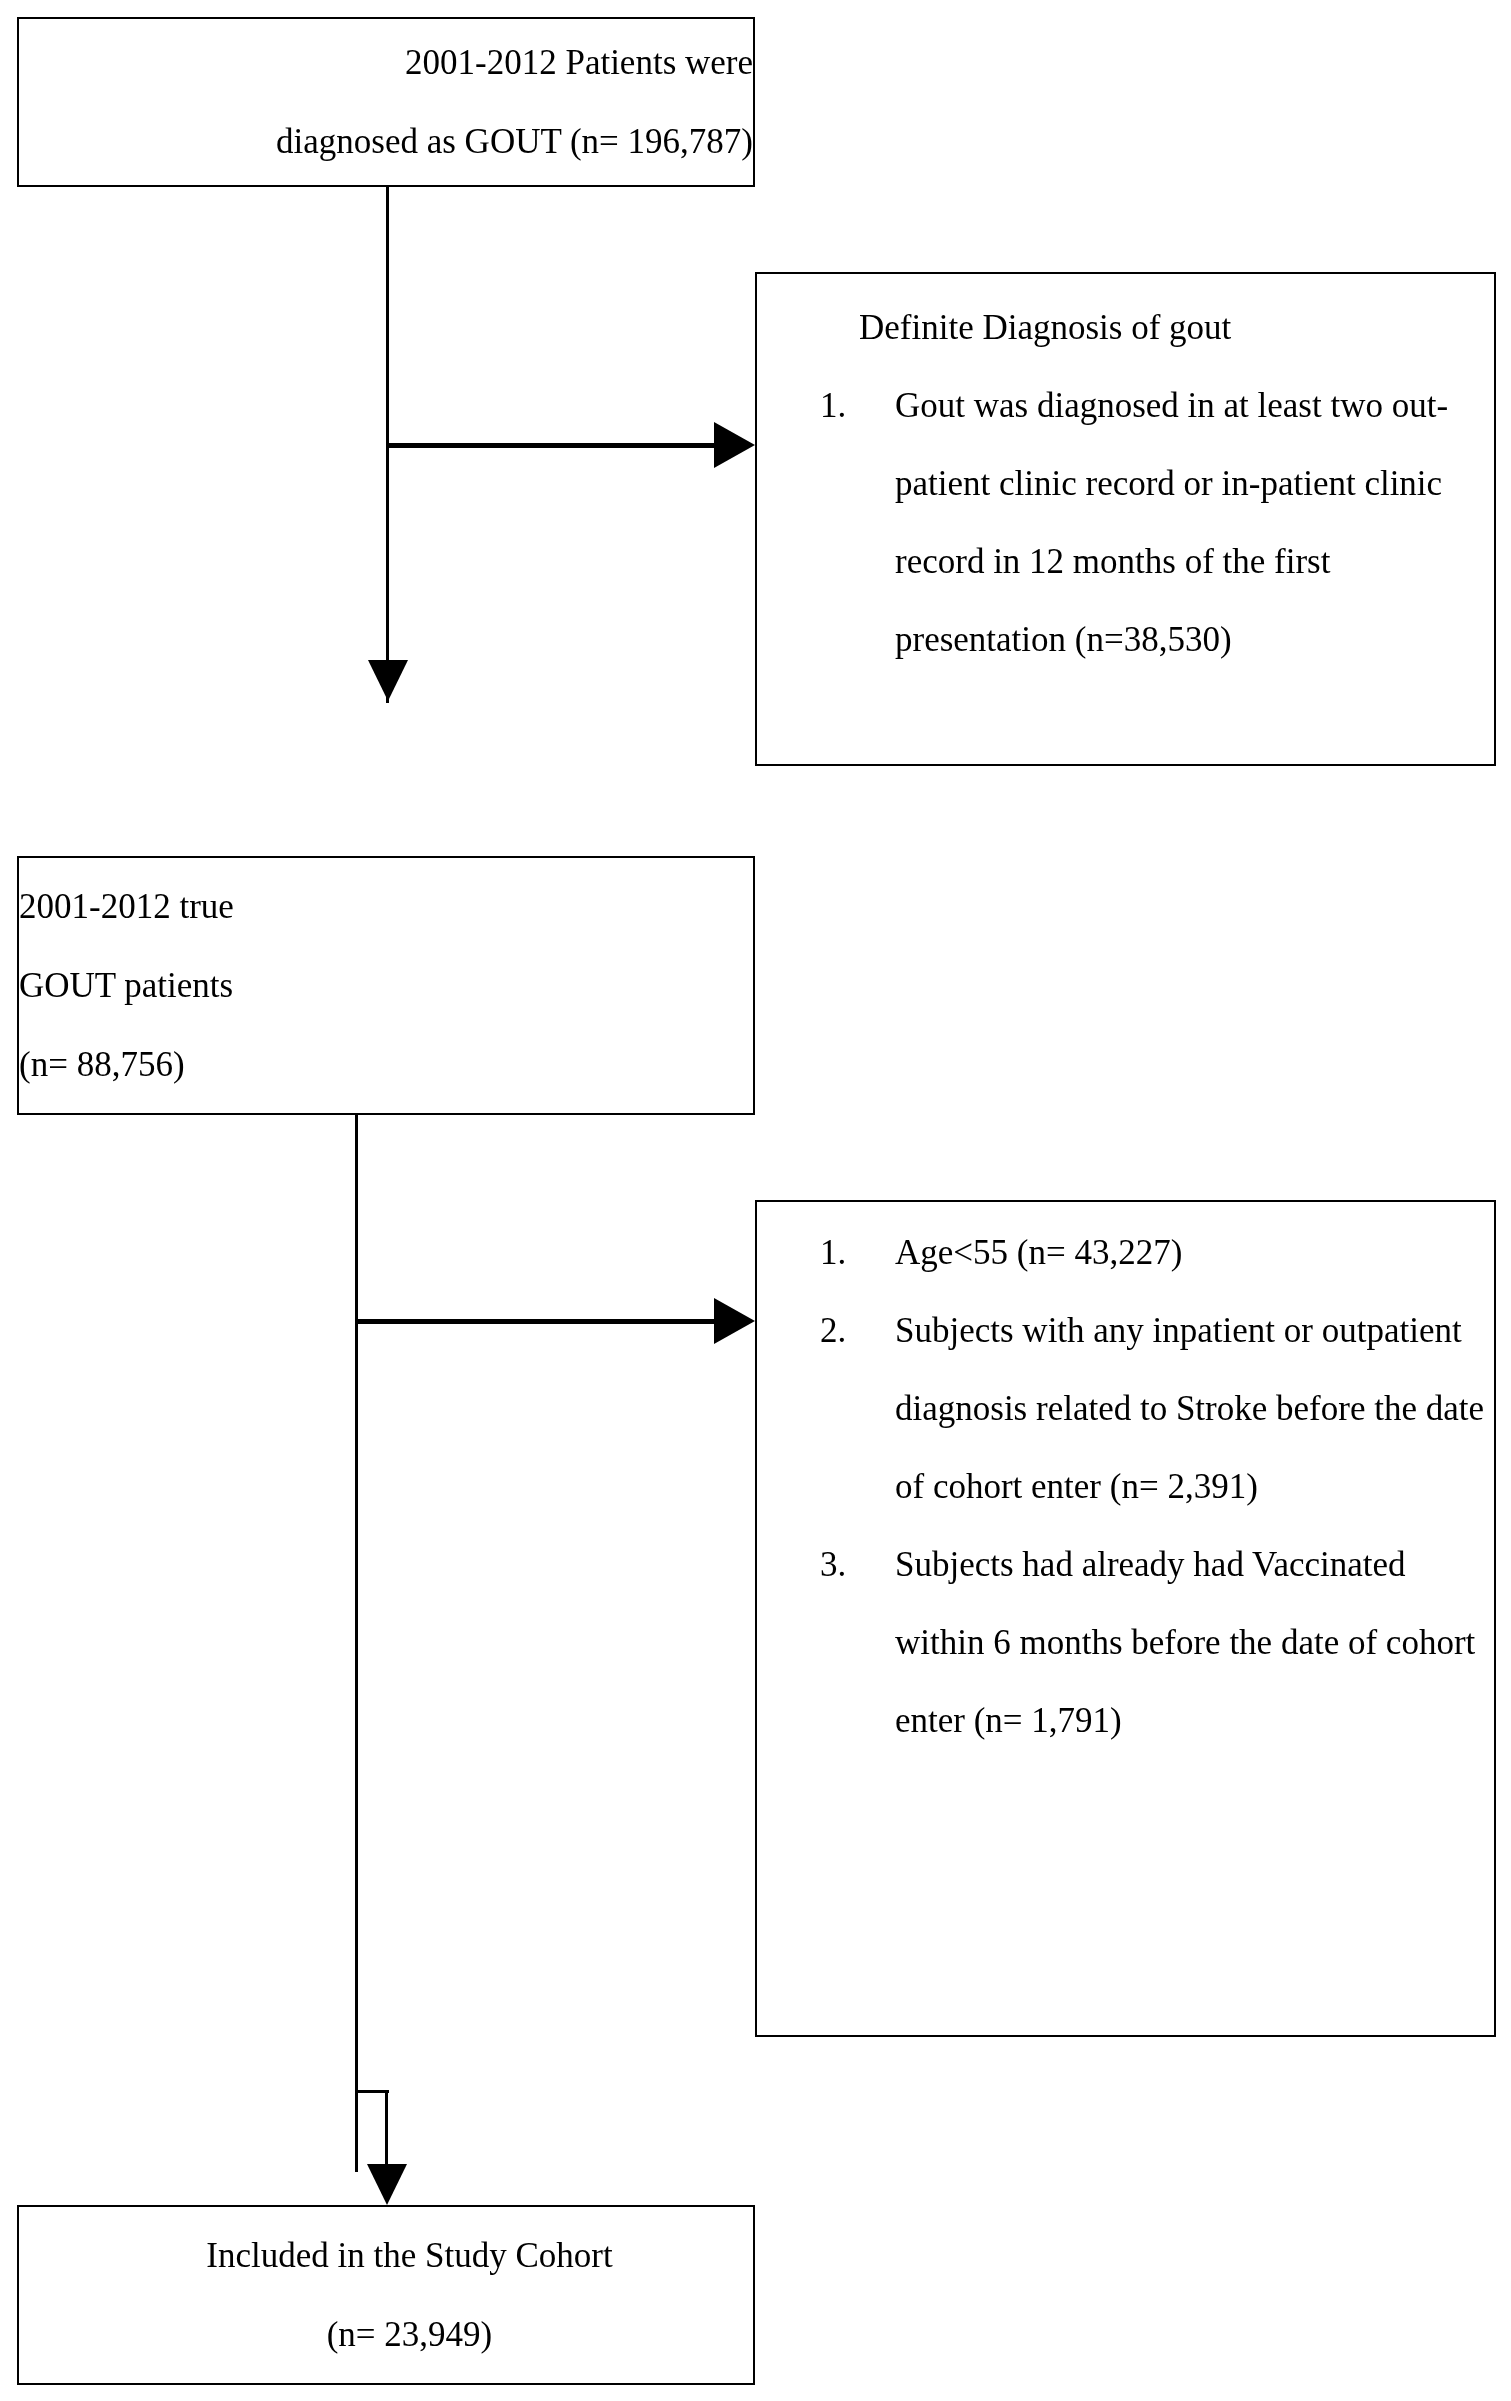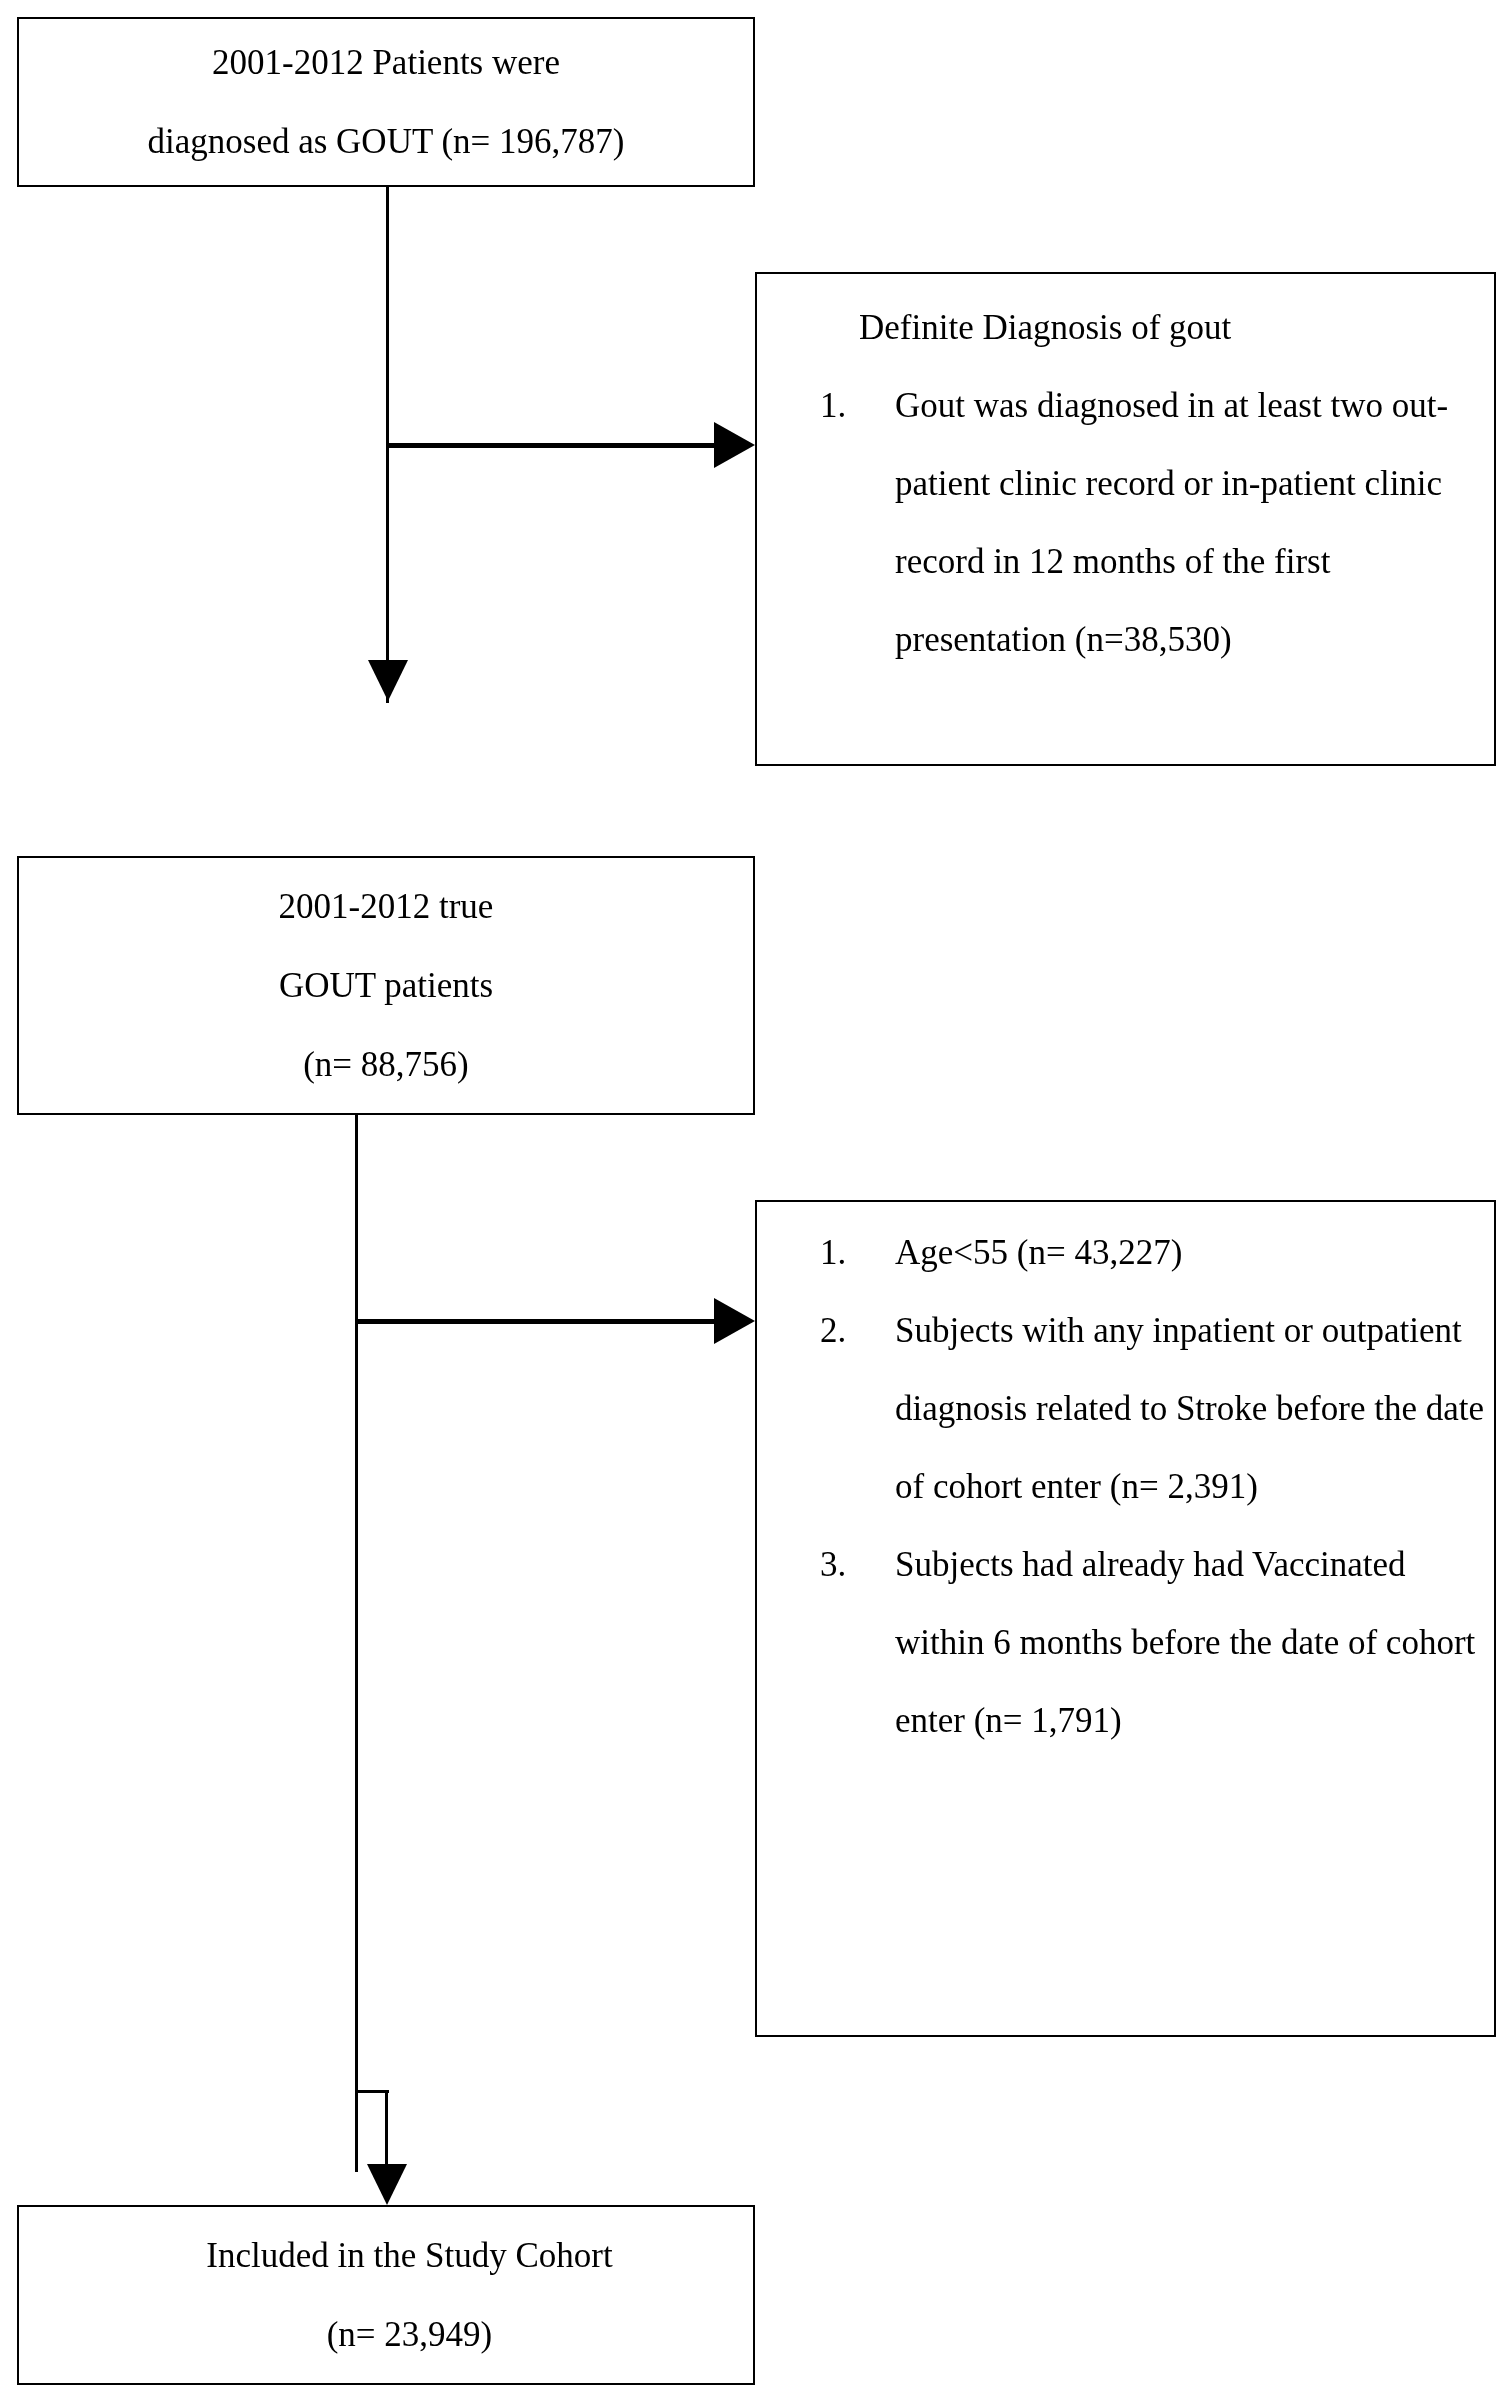--- a/index.html
+++ b/index.html
@@ -25,38 +25,37 @@
   }
 
   
   #box-source {
     left: 17px;
     top: 17.3px;
     width: 738px;
     height: 170px;
     display: flex;
     flex-direction: column;
-    align-items: center;
+    align-items: flex-end;
     justify-content: center;
   }
   #box-source .ln {
     font-size: 35px;
     line-height: 79px;
     white-space: nowrap;
   }
 
   
   #box-truegout {
     left: 17px;
     top: 856px;
     width: 738px;
     height: 259px;
     display: flex;
     flex-direction: column;
-    align-items: center;
     justify-content: center;
   }
   #box-truegout .ln {
     font-size: 35px;
     line-height: 79px;
     white-space: nowrap;
   }
 
   
   #box-included {

